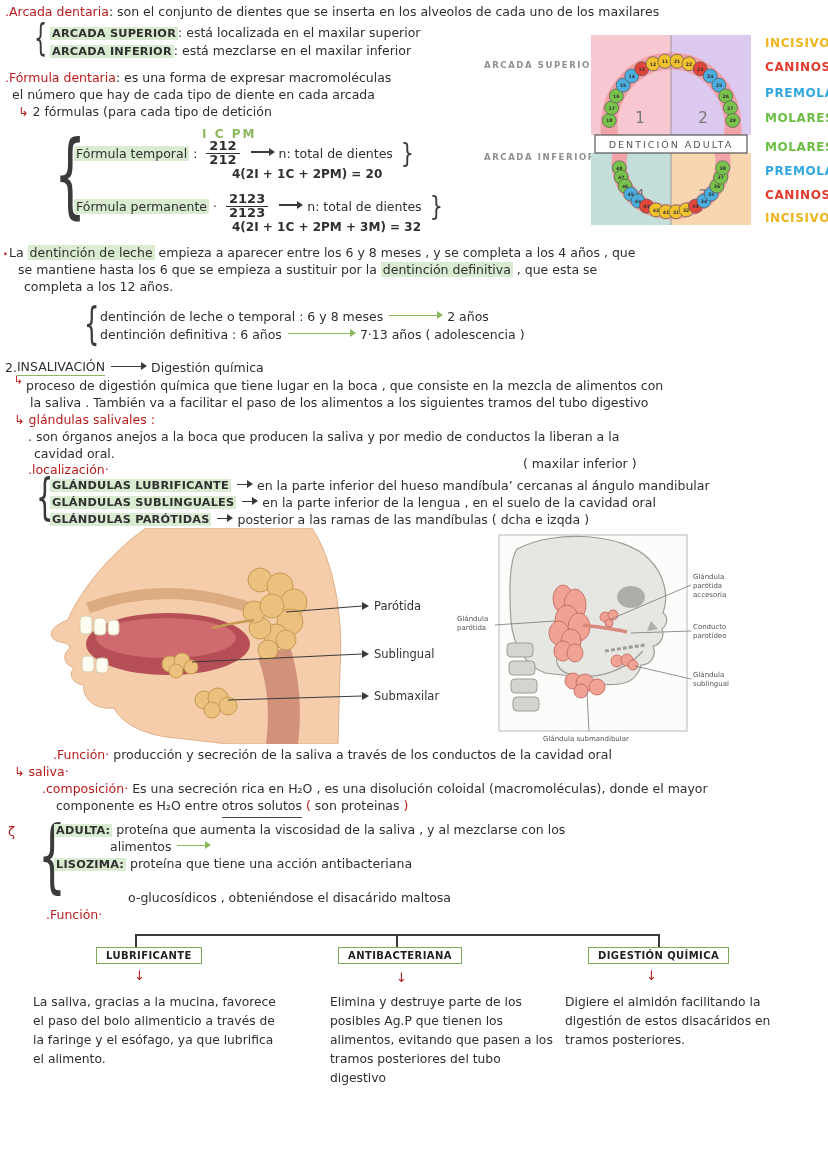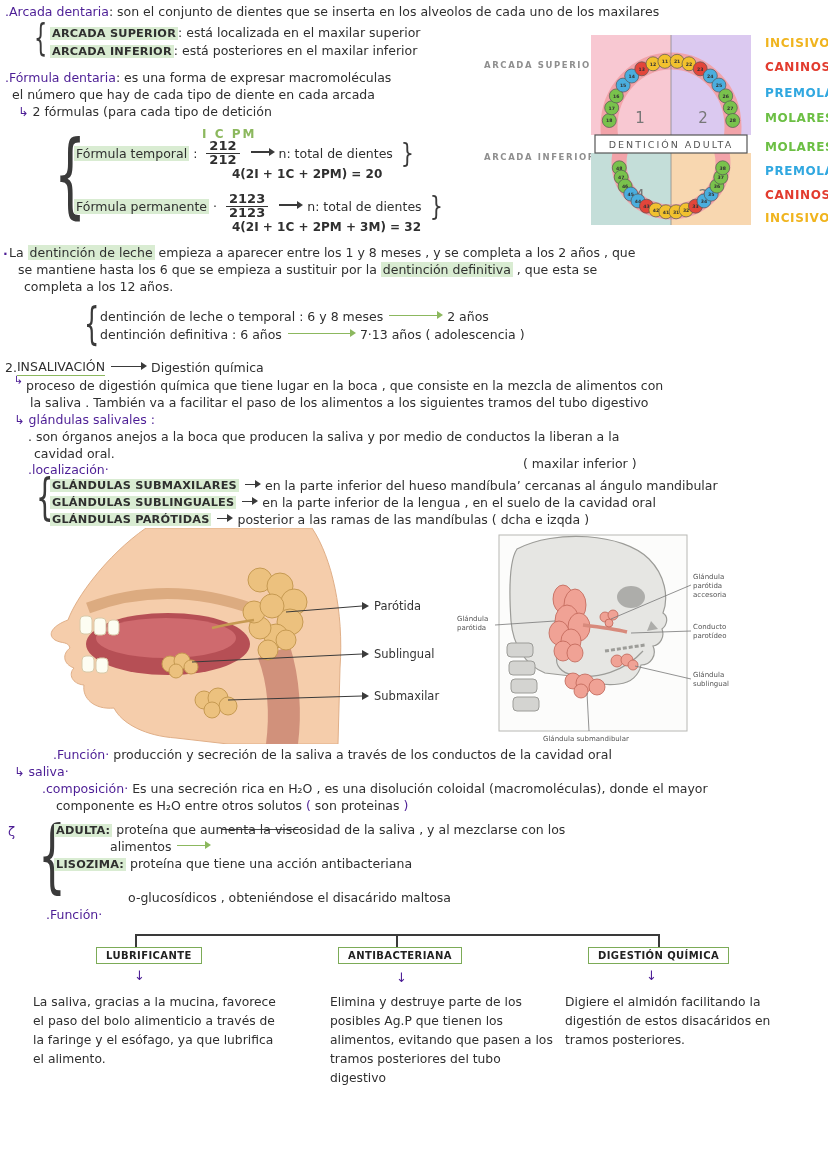--- a/index.html
+++ b/index.html
@@ -1,20 +1,20 @@
 <!DOCTYPE html>
 <html><head>
 <meta charset="utf-8">
 <style>
   html,body{margin:0;padding:0;background:#fff}
   .page{position:relative;width:828px;height:1167px;background:#fff;overflow:hidden;
         font-family:"DejaVu Sans",sans-serif;color:#2f2f2f;font-size:12.5px}
   .ab{position:absolute;white-space:nowrap}
   .row{position:absolute;white-space:nowrap;display:flex;align-items:center}
-  .grn{color:#4c1d95}
+  .grn{color:#b91c1c}
   .hl{background:#d9ecd2;padding:0 2px}
   .cap{font-weight:bold;font-size:11.3px;letter-spacing:.2px}
   .brace{position:absolute;color:#3a3a3a;line-height:1;transform:scaleX(.55);transform-origin:left top;font-family:"DejaVu Sans",sans-serif}
   .rbrace{position:absolute;color:#3a3a3a;line-height:1;transform:scaleX(.8);font-family:"DejaVu Sans",sans-serif}
   .arr{display:inline-block;height:1.5px;background:#3a3a3a;vertical-align:middle;position:relative;margin:0 6px 2px 6px}
   .arr:after{content:"";position:absolute;right:-2px;top:-3.6px;width:0;height:0;
              border-left:6px solid #3a3a3a;border-top:4px solid transparent;border-bottom:4px solid transparent}
   .arr.g{background:#8cb85e}.arr.g:after{border-left-color:#8cb85e}
   .frac{display:inline-block;text-align:left;line-height:1.05;margin:0 5px;font-size:13px;font-weight:bold}
   .frac .fn{border-bottom:1.4px solid #333;padding:0 3px}
@@ -22,39 +22,39 @@
   .leg{position:absolute;font-size:12px;font-weight:bold;letter-spacing:.6px;font-family:"DejaVu Sans",sans-serif}
   .arclab{position:absolute;font-size:8.5px;letter-spacing:1.6px;color:#8f8f8f;font-weight:bold}
   .qnum{font-size:15px;fill:#777;text-anchor:middle;font-family:"DejaVu Sans",sans-serif}
   .dtitle{font-size:9.5px;fill:#555;text-anchor:middle;letter-spacing:2px;font-family:"DejaVu Sans",sans-serif}
   .tooth-num{font-size:4.6px;fill:#333;text-anchor:middle;font-weight:bold;font-family:"DejaVu Sans",sans-serif}
   .box{position:absolute;border:1.5px solid #7cab57;background:#fff;padding:2px 9px;font-size:10px;
        font-weight:bold;letter-spacing:.4px;color:#222}
   .para{position:absolute;white-space:normal;line-height:1.55;font-size:12.3px}
   .hline,.vline{position:absolute;background:#3a3a3a}
   .u-g{border-bottom:1.6px solid #8cb85e;padding-bottom:1px}
-  .u-b{border-bottom:1.3px solid #444;padding-bottom:16px}
+  .u-b{border-bottom:1.3px solid #444;padding-bottom:4px}
   .figlab{font-size:11.5px;fill:#333;font-family:"DejaVu Sans",sans-serif}
   .slab{font-size:7px;fill:#555;font-family:"DejaVu Sans",sans-serif}
   .annot{position:absolute;font-size:12px;color:#8cb85e;font-weight:bold;letter-spacing:2px}
 </style>
 </head>
 <body>
 
 <div class="page">
 
   <div class="ab" style="left:5px;top:4px">
     <span class="grn">.Arcada dentaria</span><span>: son el conjunto de dientes que se inserta en los alveolos de cada uno de los maxilares</span>
   </div>
   <span class="brace" style="left:34px;top:18px;font-size:38px">{</span>
   <div class="ab" style="left:50px;top:25px">
     <span class="hl cap">ARCADA SUPERIOR</span><span>: está localizada en el maxilar superior</span>
   </div>
   <div class="ab" style="left:50px;top:43px">
-    <span class="hl cap">ARCADA INFERIOR</span><span>: está posteriores en el maxilar inferior</span>
+    <span class="hl cap">ARCADA INFERIOR</span><span>: está mezclarse en el maxilar inferior</span>
   </div>
 
   <div class="arclab" style="left:484px;top:60px">ARCADA SUPERIOR</div>
   <div class="arclab" style="left:484px;top:152px">ARCADA INFERIOR</div>
 
   <svg class="ab" style="left:583px;top:27px" width="178" height="200" viewBox="0 0 178 200">
     <defs>
       <clipPath id="cpU">
           <rect x="8" y="8" width="160" height="100"></rect>
         </clipPath>
@@ -179,21 +179,21 @@
     <span style="margin:0 4px">·</span>
     <span class="frac"><span class="fn">2123</span><span class="fd" style="display:block">2123</span></span>
     <span class="arr" style="width:22px"></span>
     <span>n: total de dientes</span>
     <span class="rbrace" style="position:static;font-size:26px;margin-left:6px">}</span>
   </div>
   <div class="ab" style="left:232px;top:220px;font-weight:bold;font-size:12px">4(2I + 1C + 2PM + 3M) = 32</div>
 
   <span class="ab grn" style="left:3px;top:243px;font-weight:bold">.</span>
   <div class="ab" style="left:9px;top:245px">
-    <span>La </span><span class="hl">dentinción de leche</span><span> empieza a aparecer entre los 1 y 8 meses , y se completa a los 2 años , que</span>
+    <span>La </span><span class="hl">dentinción de leche</span><span> empieza a aparecer entre los 6 y 8 meses , y se completa a los 4 años , que</span>
   </div>
   <div class="ab" style="left:18px;top:262px">
     <span>se mantiene hasta los 6 que se empieza a sustituir por la </span><span class="hl">dentinción definitiva</span><span> , que esta se</span>
   </div>
   <div class="ab" style="left:24px;top:279px">completa a los 12 años.</div>
 
   <span class="brace" style="left:84px;top:302px;font-size:44px">{</span>
   <div class="row" style="left:100px;top:309px">
     <span>dentinción de leche o temporal : 6 y 8 meses</span>
     <span class="arr g" style="width:52px"></span>
@@ -217,21 +217,21 @@
   <div class="ab" style="left:14px;top:412px">
     <span class="grn">↳</span> <span class="grn">glándulas salivales :</span>
   </div>
   <div class="ab" style="left:28px;top:429px">. son órganos anejos a la boca que producen la saliva y por medio de conductos la liberan a la</div>
   <div class="ab" style="left:34px;top:446px">cavidad oral.</div>
   <div class="ab grn" style="left:28px;top:462px">.localización·</div>
   <div class="ab" style="left:523px;top:456px">( maxilar inferior )</div>
 
   <span class="brace" style="left:36px;top:472px;font-size:50px">{</span>
   <div class="row" style="left:50px;top:478px">
-    <span class="hl cap">GLÁNDULAS SUBMAXILARES</span>
+    <span class="hl cap">GLÁNDULAS LUBRIFICANTE</span>
     <span class="arr" style="width:14px"></span>
     <span>en la parte inferior del hueso mandíbula’ cercanas al ángulo mandibular</span>
   </div>
   <div class="row" style="left:50px;top:495px">
     <span class="hl cap">GLÁNDULAS SUBLINGUALES</span>
     <span class="arr" style="width:14px"></span>
     <span>en la parte inferior de la lengua , en el suelo de la cavidad oral</span>
   </div>
   <div class="row" style="left:50px;top:512px">
     <span class="hl cap">GLÁNDULAS PARÓTIDAS</span>

